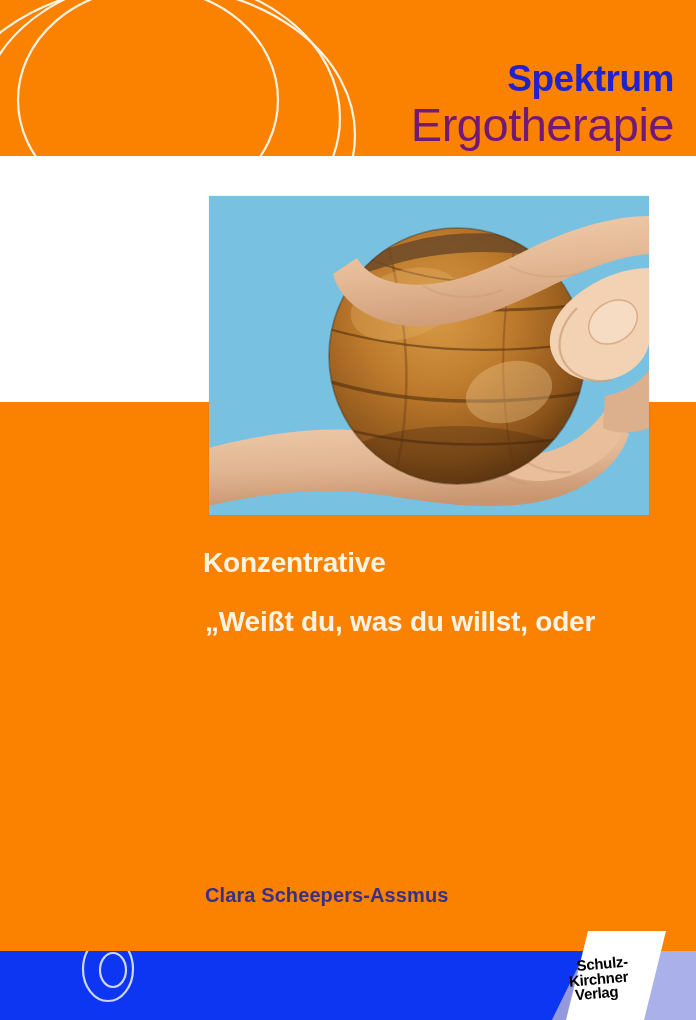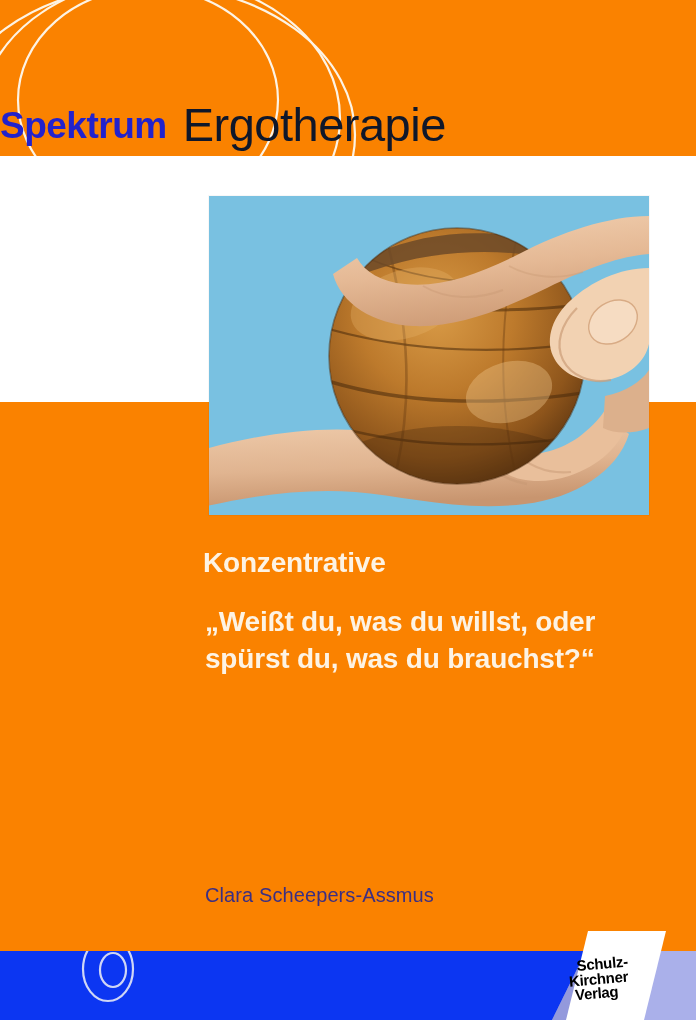--- a/index.html
+++ b/index.html
@@ -38,38 +38,39 @@
     pointer-events: none;
   }
   .series-title {
     position: absolute;
     left: 0;
     top: 0;
     width: 696px;
     height: 156px;
     display: flex;
     align-items: flex-end;
-    justify-content: flex-start;
+    justify-content: flex-end;
     padding-right: 22px;
     padding-bottom: 8px;
     box-sizing: border-box;
+    flex-direction: column;
   }
   .series-title .spektrum {
     font-size: 37px;
     font-weight: bold;
     color: #2222cc;
     letter-spacing: -0.5px;
     line-height: 1;
     position: relative;
     top: -4px;
   }
   .series-title .ergotherapie {
     font-size: 47px;
     font-weight: normal;
-    color: #0f172a;
+    color: #701a75;
     letter-spacing: -0.5px;
     line-height: 1;
     margin-left: 16px;
   }
 
   
   .white-band {
     position: absolute;
     left: 0;
     top: 156px;
@@ -113,21 +114,21 @@
     line-height: 1.33;
     letter-spacing: -0.2px;
     margin: 22px 0 0 2px;
   }
   .author {
     position: absolute;
     left: 205px;
     top: 884px;
     color: #3b2f83;
     font-size: 20px;
-    font-weight: normal;
+    font-weight: bold;
     letter-spacing: 0.1px;
   }
 
   
   .bottom-bar {
     position: absolute;
     left: 0;
     top: 951px;
     width: 696px;
     height: 69px;
@@ -290,21 +291,20 @@
                C 424 238, 406 238, 394 232 Z" fill="#dcb08c"></path>
     </svg>
   </div>
 
   <div class="text-block">
     <div class="book-title">
       <div>Konzentrative</div>
     </div>
     <div class="book-subtitle">
       <div>„Weißt du, was du willst, oder</div>
-      <div>spürst du, was du brauchst?“</div>
     </div>
   </div>
 
   <div class="author">Clara Scheepers-Assmus</div>
 
   <div class="bottom-bar">
     <svg class="bar-rings" viewBox="0 0 696 69" width="696" height="69" aria-hidden="true">
       <g fill="none" stroke="#cfd6f5" stroke-width="2.2">
         <ellipse cx="108" cy="18" rx="25" ry="32"></ellipse>
         <ellipse cx="113" cy="19" rx="13" ry="17"></ellipse>

